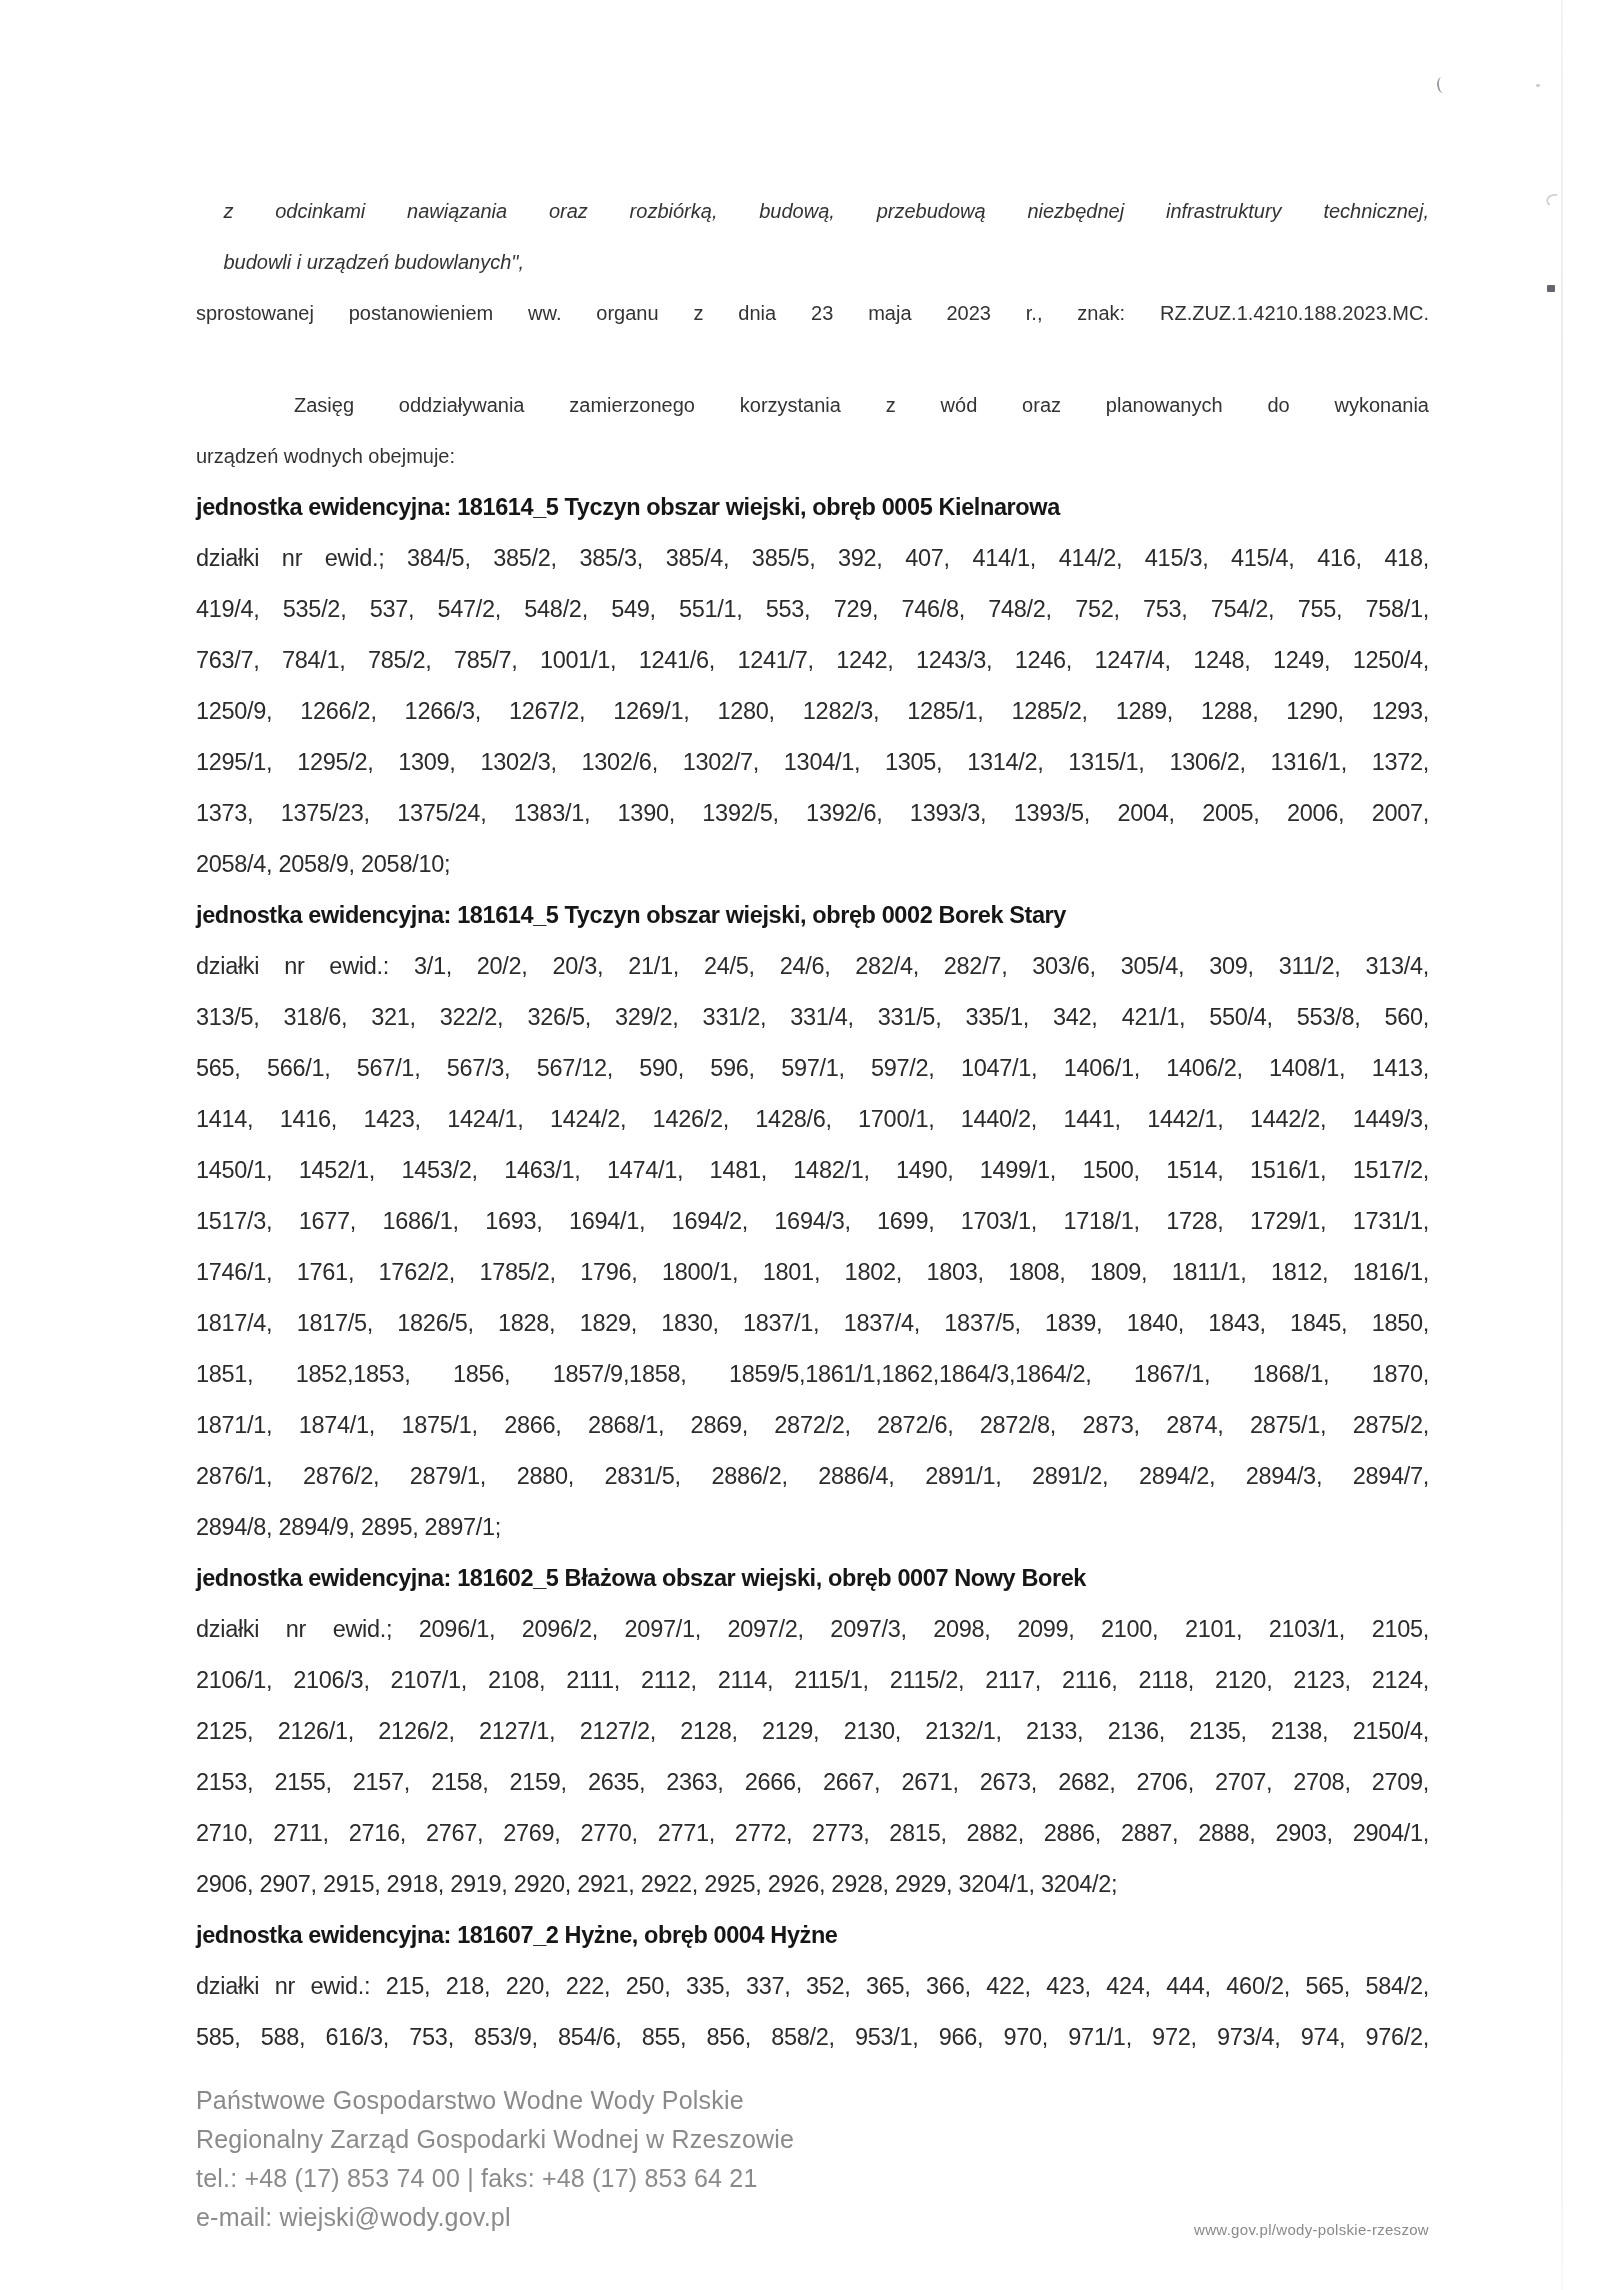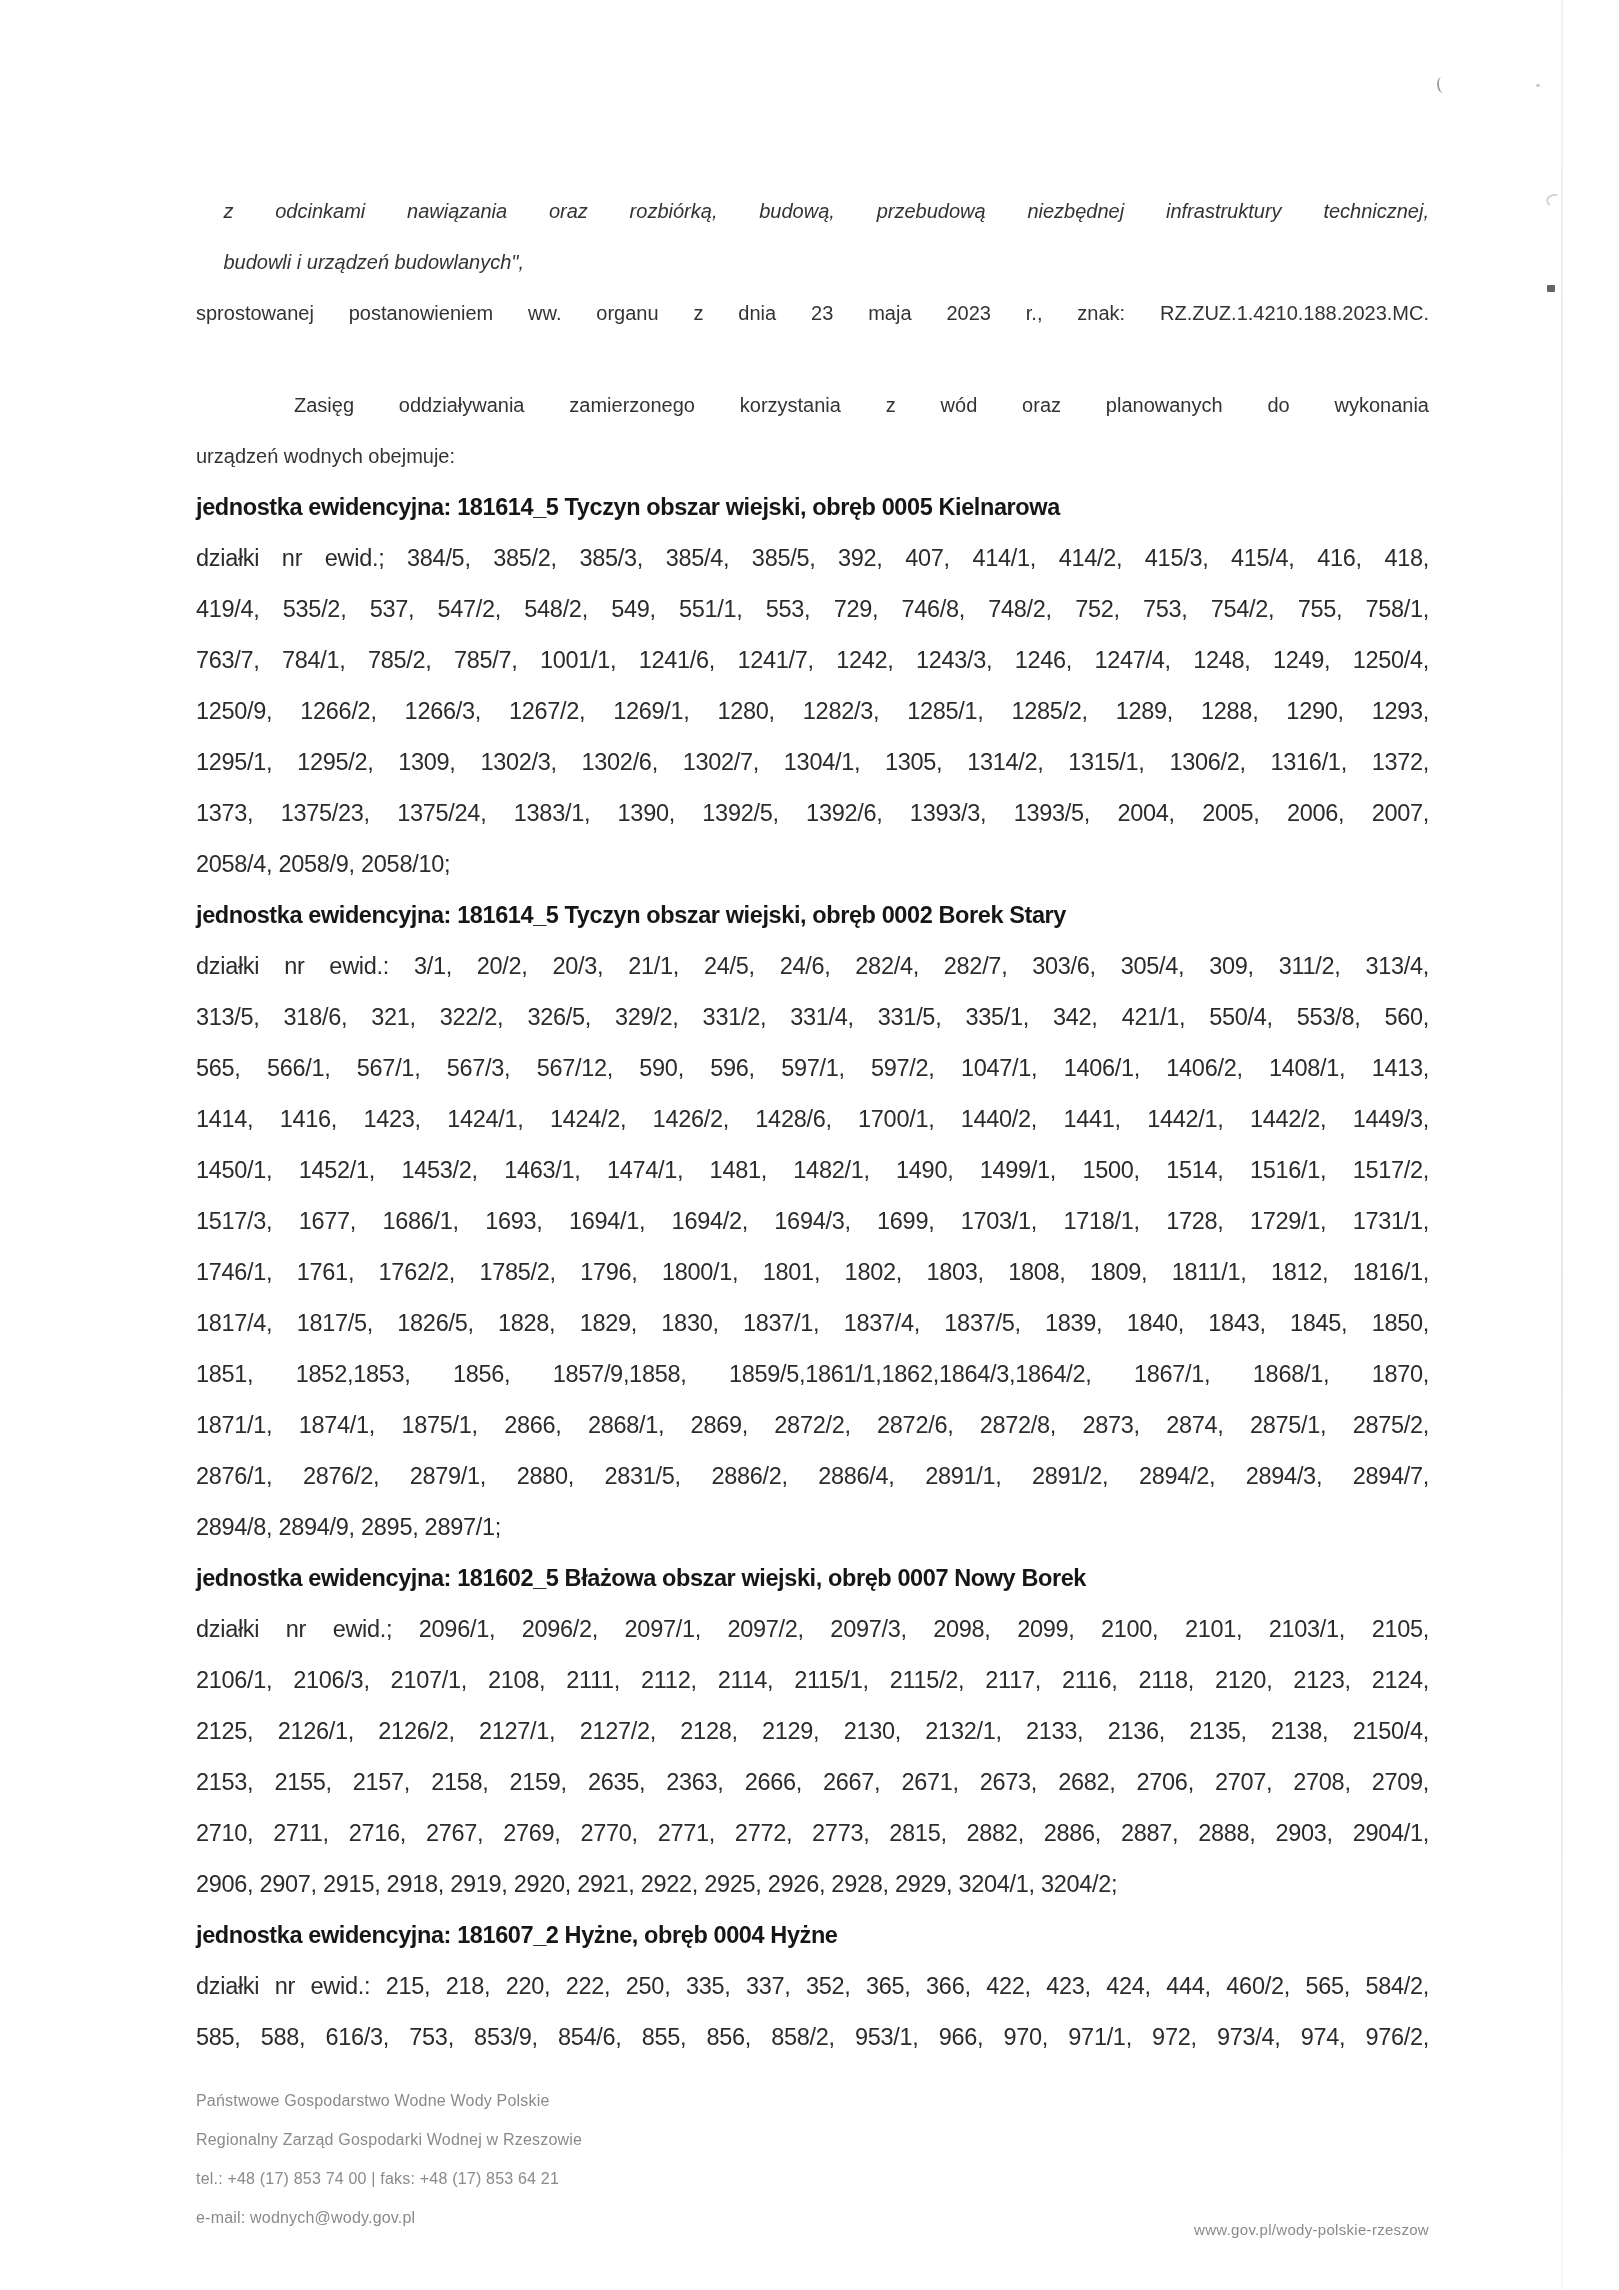--- a/index.html
+++ b/index.html
@@ -31,21 +31,21 @@
   .b   { font-weight:700; color:#161616; letter-spacing:-0.4px; }
   .num { letter-spacing:-0.3px; }
 
   
   .footer {
     position:absolute;
     left:196px;
     top:2081px;
     width:882px;
     color:#8a8a8a;
-    font-size:16px;
+    font-size:25px;
     line-height:39px;
     letter-spacing:0.2px;
   }
   .website {
     position:absolute;
     right:190px;
     top:2221px;
     color:#8a8a8a;
     font-size:15px;
     letter-spacing:0.3px;
@@ -142,18 +142,18 @@
 
     <div class="ln b">jednostka ewidencyjna: 181607_2 Hyżne, obręb 0004 Hyżne</div>
     <div class="ln j num">działki nr ewid.: 215, 218, 220, 222, 250, 335, 337, 352, 365, 366, 422, 423, 424, 444, 460/2, 565, 584/2,</div>
     <div class="ln j num">585, 588, 616/3, 753, 853/9, 854/6, 855, 856, 858/2, 953/1, 966, 970, 971/1, 972, 973/4, 974, 976/2,</div>
   </div>
 
   <div class="footer">
     <div>Państwowe Gospodarstwo Wodne Wody Polskie</div>
     <div>Regionalny Zarząd Gospodarki Wodnej w Rzeszowie</div>
     <div>tel.: +48 (17) 853 74 00 | faks: +48 (17) 853 64 21</div>
-    <div>e-mail: wodnych@wody.gov.pl</div>
+    <div>e-mail: wiejski@wody.gov.pl</div>
   </div>
   <div class="website">www.gov.pl/wody-polskie-rzeszow</div>
 
 </div>
 
 
 </body></html>

